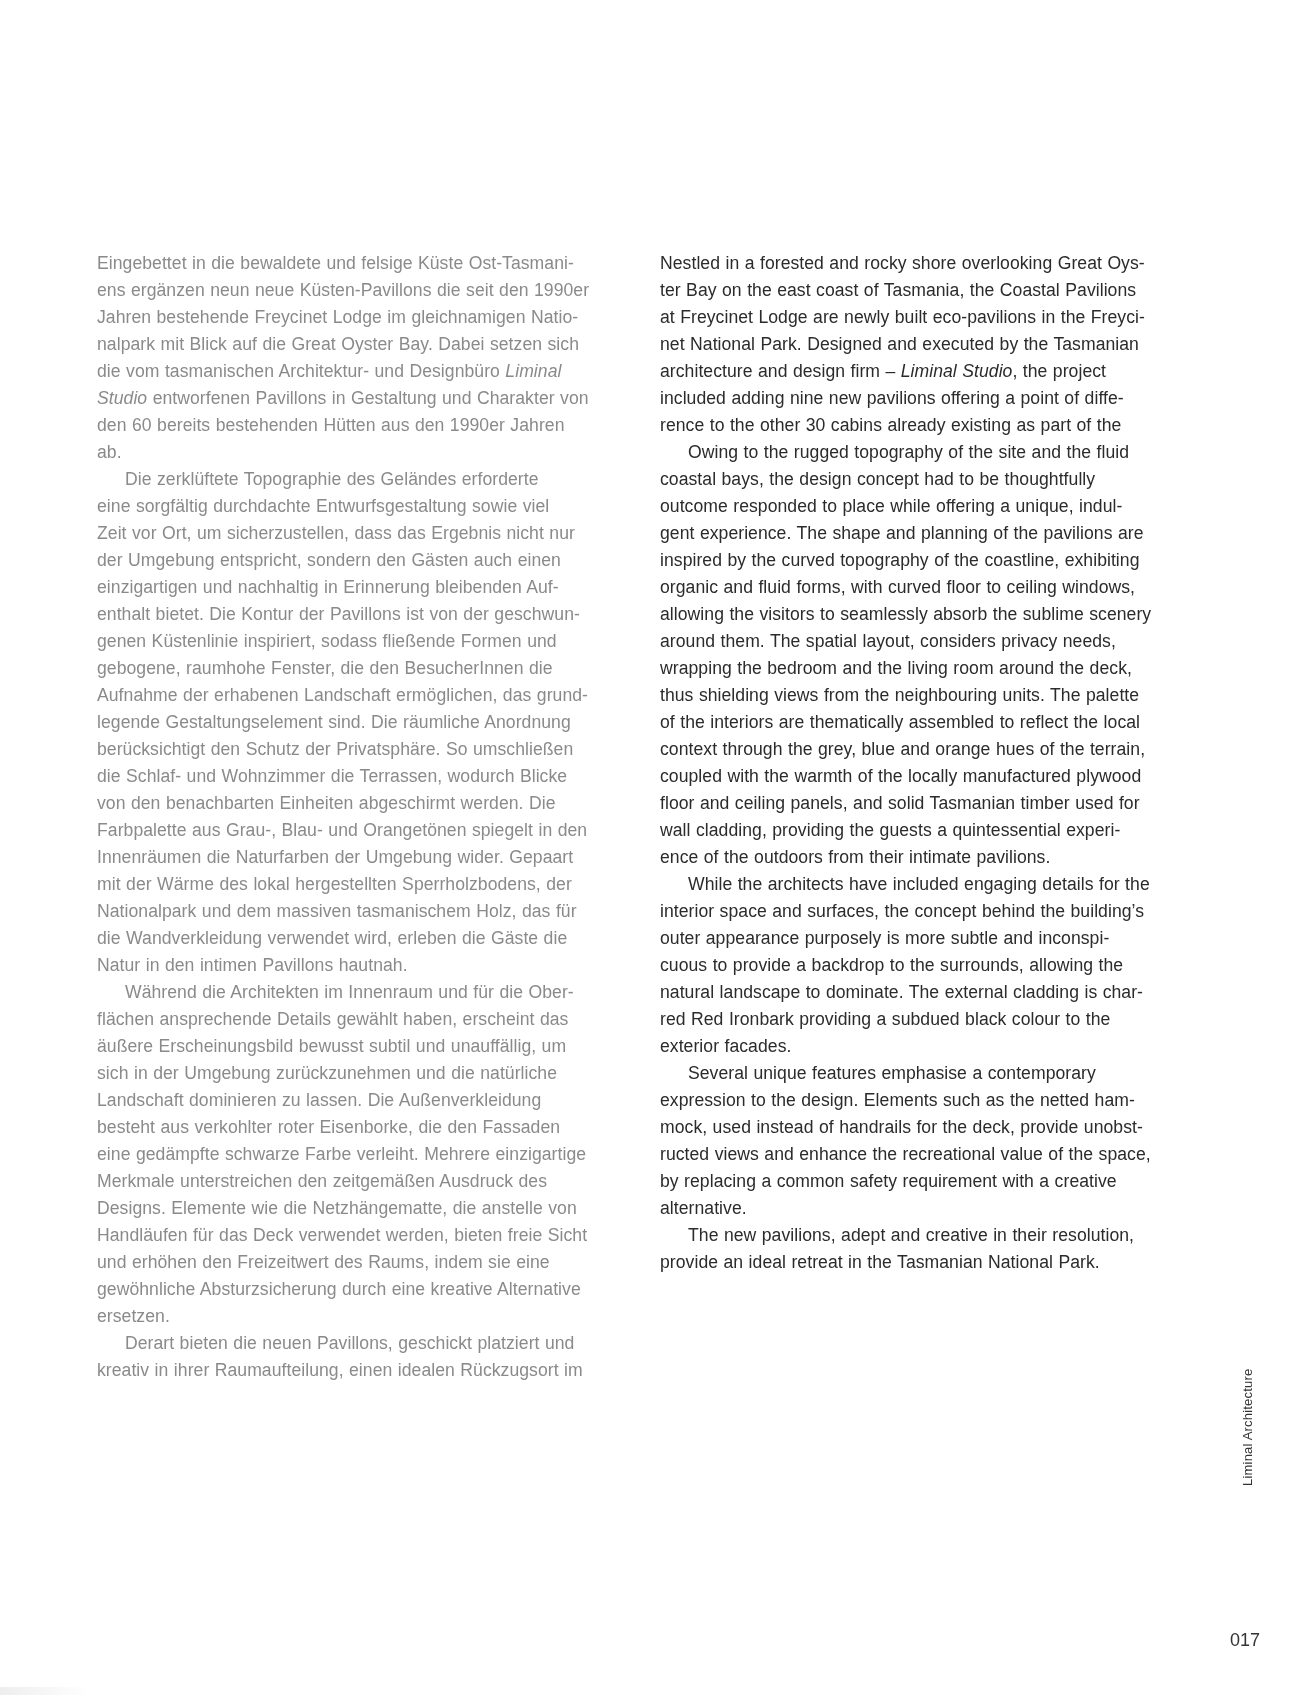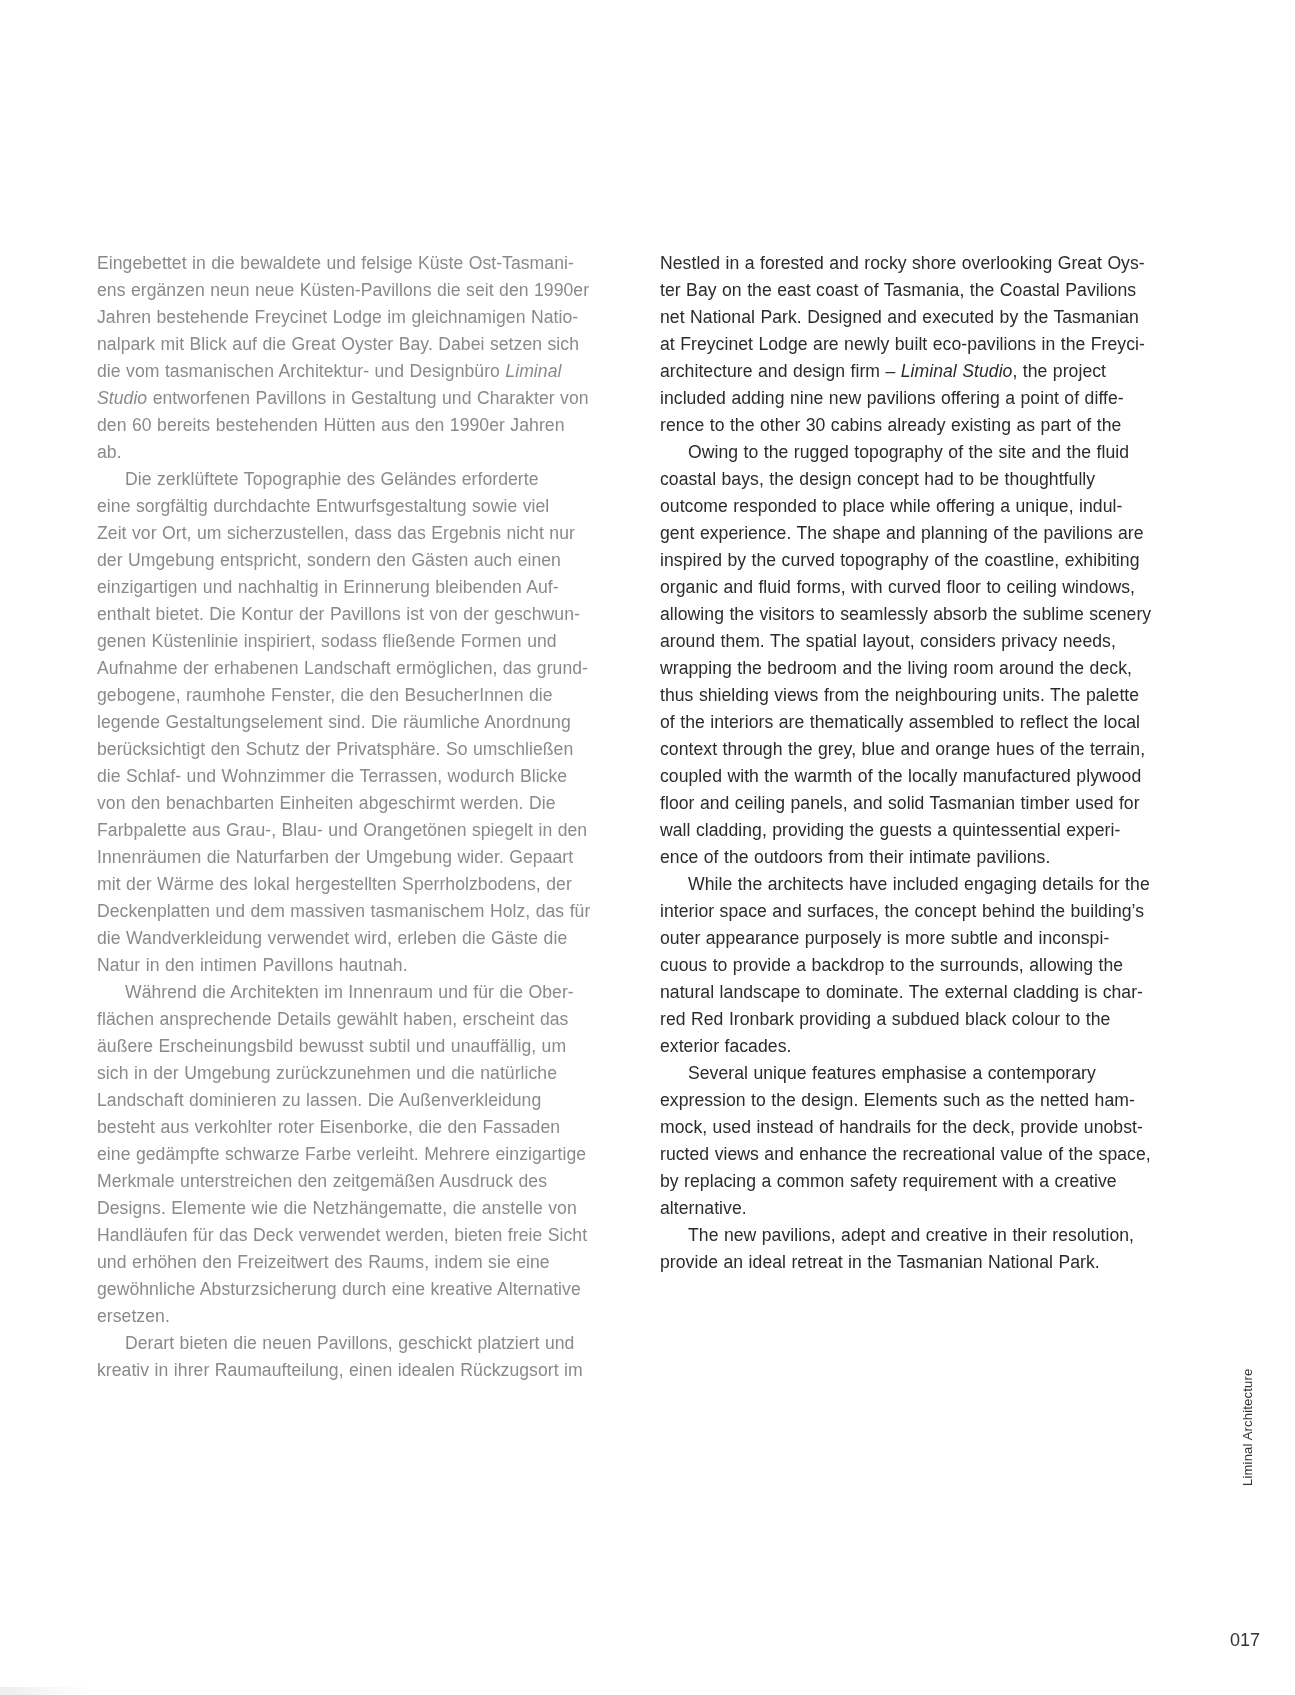--- a/index.html
+++ b/index.html
@@ -92,30 +92,30 @@
       <span class="line">ab.</span>
     </div>
     <div>
       <span class="line indent">Die zerklüftete Topographie des Geländes erforderte</span>
       <span class="line">eine sorgfältig durchdachte Entwurfsgestaltung sowie viel</span>
       <span class="line">Zeit vor Ort, um sicherzustellen, dass das Ergebnis nicht nur</span>
       <span class="line">der Umgebung entspricht, sondern den Gästen auch einen</span>
       <span class="line">einzigartigen und nachhaltig in Erinnerung bleibenden Auf-</span>
       <span class="line">enthalt bietet. Die Kontur der Pavillons ist von der geschwun-</span>
       <span class="line">genen Küstenlinie inspiriert, sodass fließende Formen und</span>
+      <span class="line">gebogene, raumhohe Fenster, die den BesucherInnen die</span>
       <span class="line">Aufnahme der erhabenen Landschaft ermöglichen, das grund-</span>
-      <span class="line">gebogene, raumhohe Fenster, die den BesucherInnen die</span>
       <span class="line">legende Gestaltungselement sind. Die räumliche Anordnung</span>
       <span class="line">berücksichtigt den Schutz der Privatsphäre. So umschließen</span>
       <span class="line">die Schlaf- und Wohnzimmer die Terrassen, wodurch Blicke</span>
       <span class="line">von den benachbarten Einheiten abgeschirmt werden. Die</span>
       <span class="line">Farbpalette aus Grau-, Blau- und Orangetönen spiegelt in den</span>
       <span class="line">Innenräumen die Naturfarben der Umgebung wider. Gepaart</span>
       <span class="line">mit der Wärme des lokal hergestellten Sperrholzbodens, der</span>
-      <span class="line">Deckenplatten und dem massiven tasmanischem Holz, das für</span>
+      <span class="line">Nationalpark und dem massiven tasmanischem Holz, das für</span>
       <span class="line">die Wandverkleidung verwendet wird, erleben die Gäste die</span>
       <span class="line">Natur in den intimen Pavillons hautnah.</span>
     </div>
     <div>
       <span class="line indent">Während die Architekten im Innenraum und für die Ober-</span>
       <span class="line">flächen ansprechende Details gewählt haben, erscheint das</span>
       <span class="line">äußere Erscheinungsbild bewusst subtil und unauffällig, um</span>
       <span class="line">sich in der Umgebung zurückzunehmen und die natürliche</span>
       <span class="line">Landschaft dominieren zu lassen. Die Außenverkleidung</span>
       <span class="line">besteht aus verkohlter roter Eisenborke, die den Fassaden</span>
@@ -130,22 +130,22 @@
     <div>
       <span class="line indent">Derart bieten die neuen Pavillons, geschickt platziert und</span>
       <span class="line">kreativ in ihrer Raumaufteilung, einen idealen Rückzugsort im</span>
     </div>
   </div>
 
   <div class="column col-en">
     <div>
       <span class="line">Nestled in a forested and rocky shore overlooking Great Oys-</span>
       <span class="line">ter Bay on the east coast of Tasmania, the Coastal Pavilions</span>
+      <span class="line">at Freycinet Lodge are newly built eco-pavilions in the Freyci-</span>
       <span class="line">net National Park. Designed and executed by the Tasmanian</span>
-      <span class="line">at Freycinet Lodge are newly built eco-pavilions in the Freyci-</span>
       <span class="line"><span>architecture and design firm – </span><em>Liminal Studio</em><span>, the project</span></span>
       <span class="line">included adding nine new pavilions offering a point of diffe-</span>
       <span class="line">rence to the other 30 cabins already existing as part of the</span>
     </div>
     <div>
       <span class="line indent">Owing to the rugged topography of the site and the fluid</span>
       <span class="line">coastal bays, the design concept had to be thoughtfully</span>
       <span class="line">outcome responded to place while offering a unique, indul-</span>
       <span class="line">gent experience. The shape and planning of the pavilions are</span>
       <span class="line">inspired by the curved topography of the coastline, exhibiting</span>

